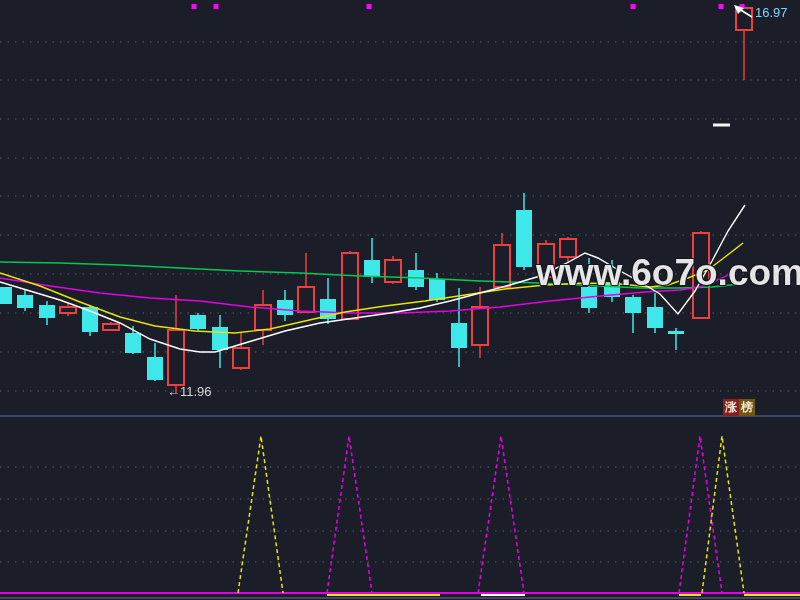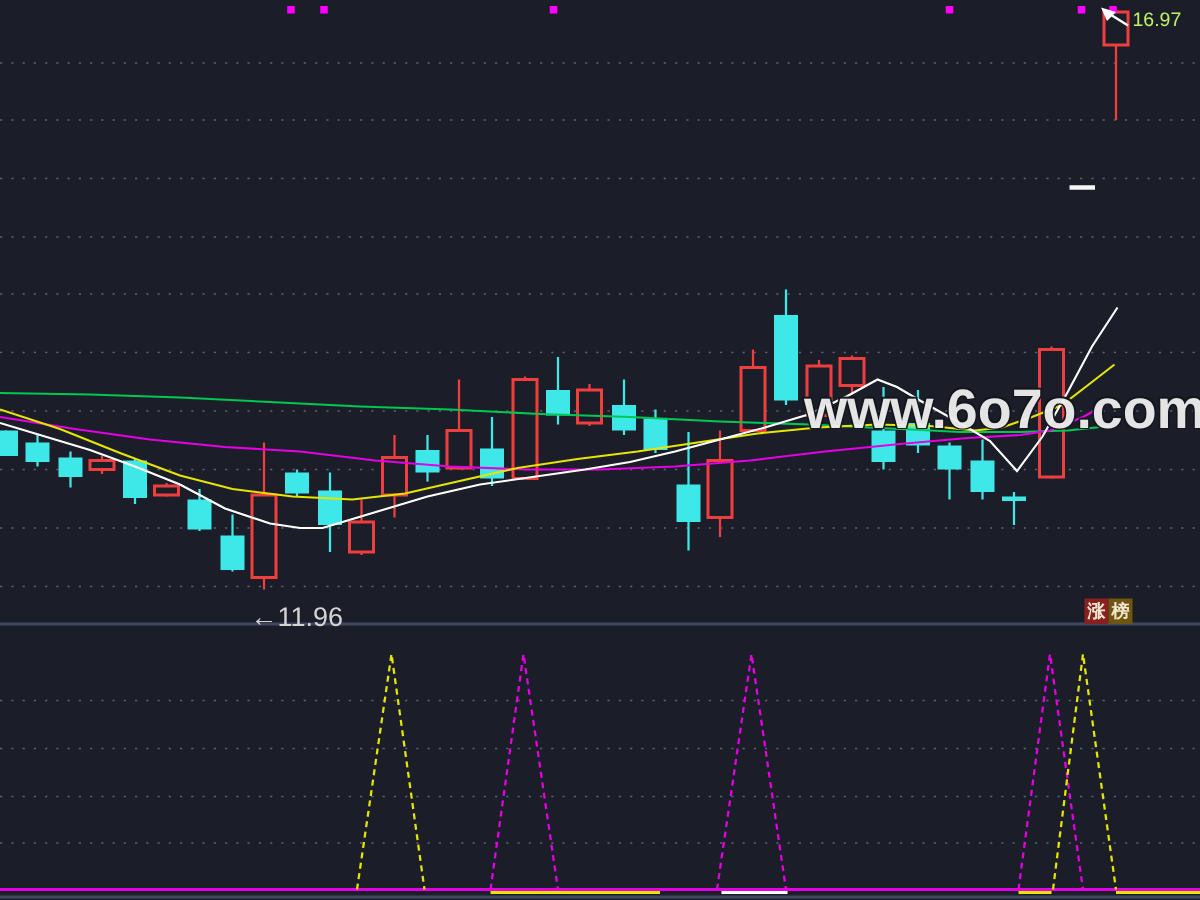--- a/index.html
+++ b/index.html
@@ -4,21 +4,21 @@
 <style>
   html,body{margin:0;padding:0;background:#10121a;}
   .stage{position:relative;width:800px;height:600px;background:#1b1e28;overflow:hidden;
          font-family:"Liberation Sans",sans-serif;}
   svg.chart{position:absolute;left:0;top:0;}
   .overlay{position:absolute;white-space:nowrap;}
   .watermark{left:536px;top:252px;font-size:37px;font-weight:bold;color:#ededed;
              letter-spacing:0px;opacity:.96;
              text-shadow:1px 1px 0 #14161d,-1px -1px 0 #14161d,1px -1px 0 #14161d,-1px 1px 0 #14161d;}
   .high-label{left:755px;top:5px;font-size:13px;color:#d5d5d5;}
-  .low-label{left:167px;top:384px;font-size:18px;color:#d5d5d5;margin-top:17px;}
+  .low-label{left:167px;top:384px;font-size:13px;color:#d5d5d5;}
   .badge{left:723px;top:399px;display:flex;font-size:12px;font-weight:bold;line-height:15px;cursor:pointer;}
   .badge span{padding:1px 2px;}
 </style>
 </head>
 <body>
 
 <div class="stage" style="background: rgb(27, 30, 40);">
   <svg class="chart" width="800" height="600">
       <line x1="0" y1="42" x2="800" y2="42" stroke="#5a6070" stroke-width="1" stroke-dasharray="1.5 6"></line>
       <line x1="0" y1="80" x2="800" y2="80" stroke="#5a6070" stroke-width="1" stroke-dasharray="1.5 6"></line>
@@ -124,21 +124,21 @@
       <line x1="481" y1="595" x2="525" y2="595" stroke="#ffffff" stroke-width="2"></line>
       <polyline points="238,593 261,436 283,593" fill="none" stroke="#e6e600" stroke-width="1.5" stroke-dasharray="4 3"></polyline>
       <polyline points="327,593 349,436 372,593" fill="none" stroke="#e600e6" stroke-width="1.5" stroke-dasharray="4 3"></polyline>
       <polyline points="478,593 501,436 524,593" fill="none" stroke="#e600e6" stroke-width="1.5" stroke-dasharray="4 3"></polyline>
       <polyline points="679,593 700,436 722,593" fill="none" stroke="#e600e6" stroke-width="1.5" stroke-dasharray="4 3"></polyline>
       <polyline points="702,593 722,436 744,593" fill="none" stroke="#e6e600" stroke-width="1.5" stroke-dasharray="4 3"></polyline>
     </svg>
 
   <div class="overlay watermark">www.6o7o.com</div>
 
-  <div class="overlay high-label" style="color: #bef264;">16.97</div>
+  <div class="overlay high-label" style="color: #7dd3fc;">16.97</div>
 
   <div class="overlay low-label" style="color: rgb(213, 213, 213);">←11.96</div>
 
   <div class="overlay badge">
     <span class="c1" style="background: rgb(138, 31, 31); color: rgb(243, 230, 208);">涨</span>
     <span class="c2" style="background: rgb(110, 85, 18); color: rgb(243, 230, 208);">榜</span>
   </div>
 </div>
 
 </body></html>

